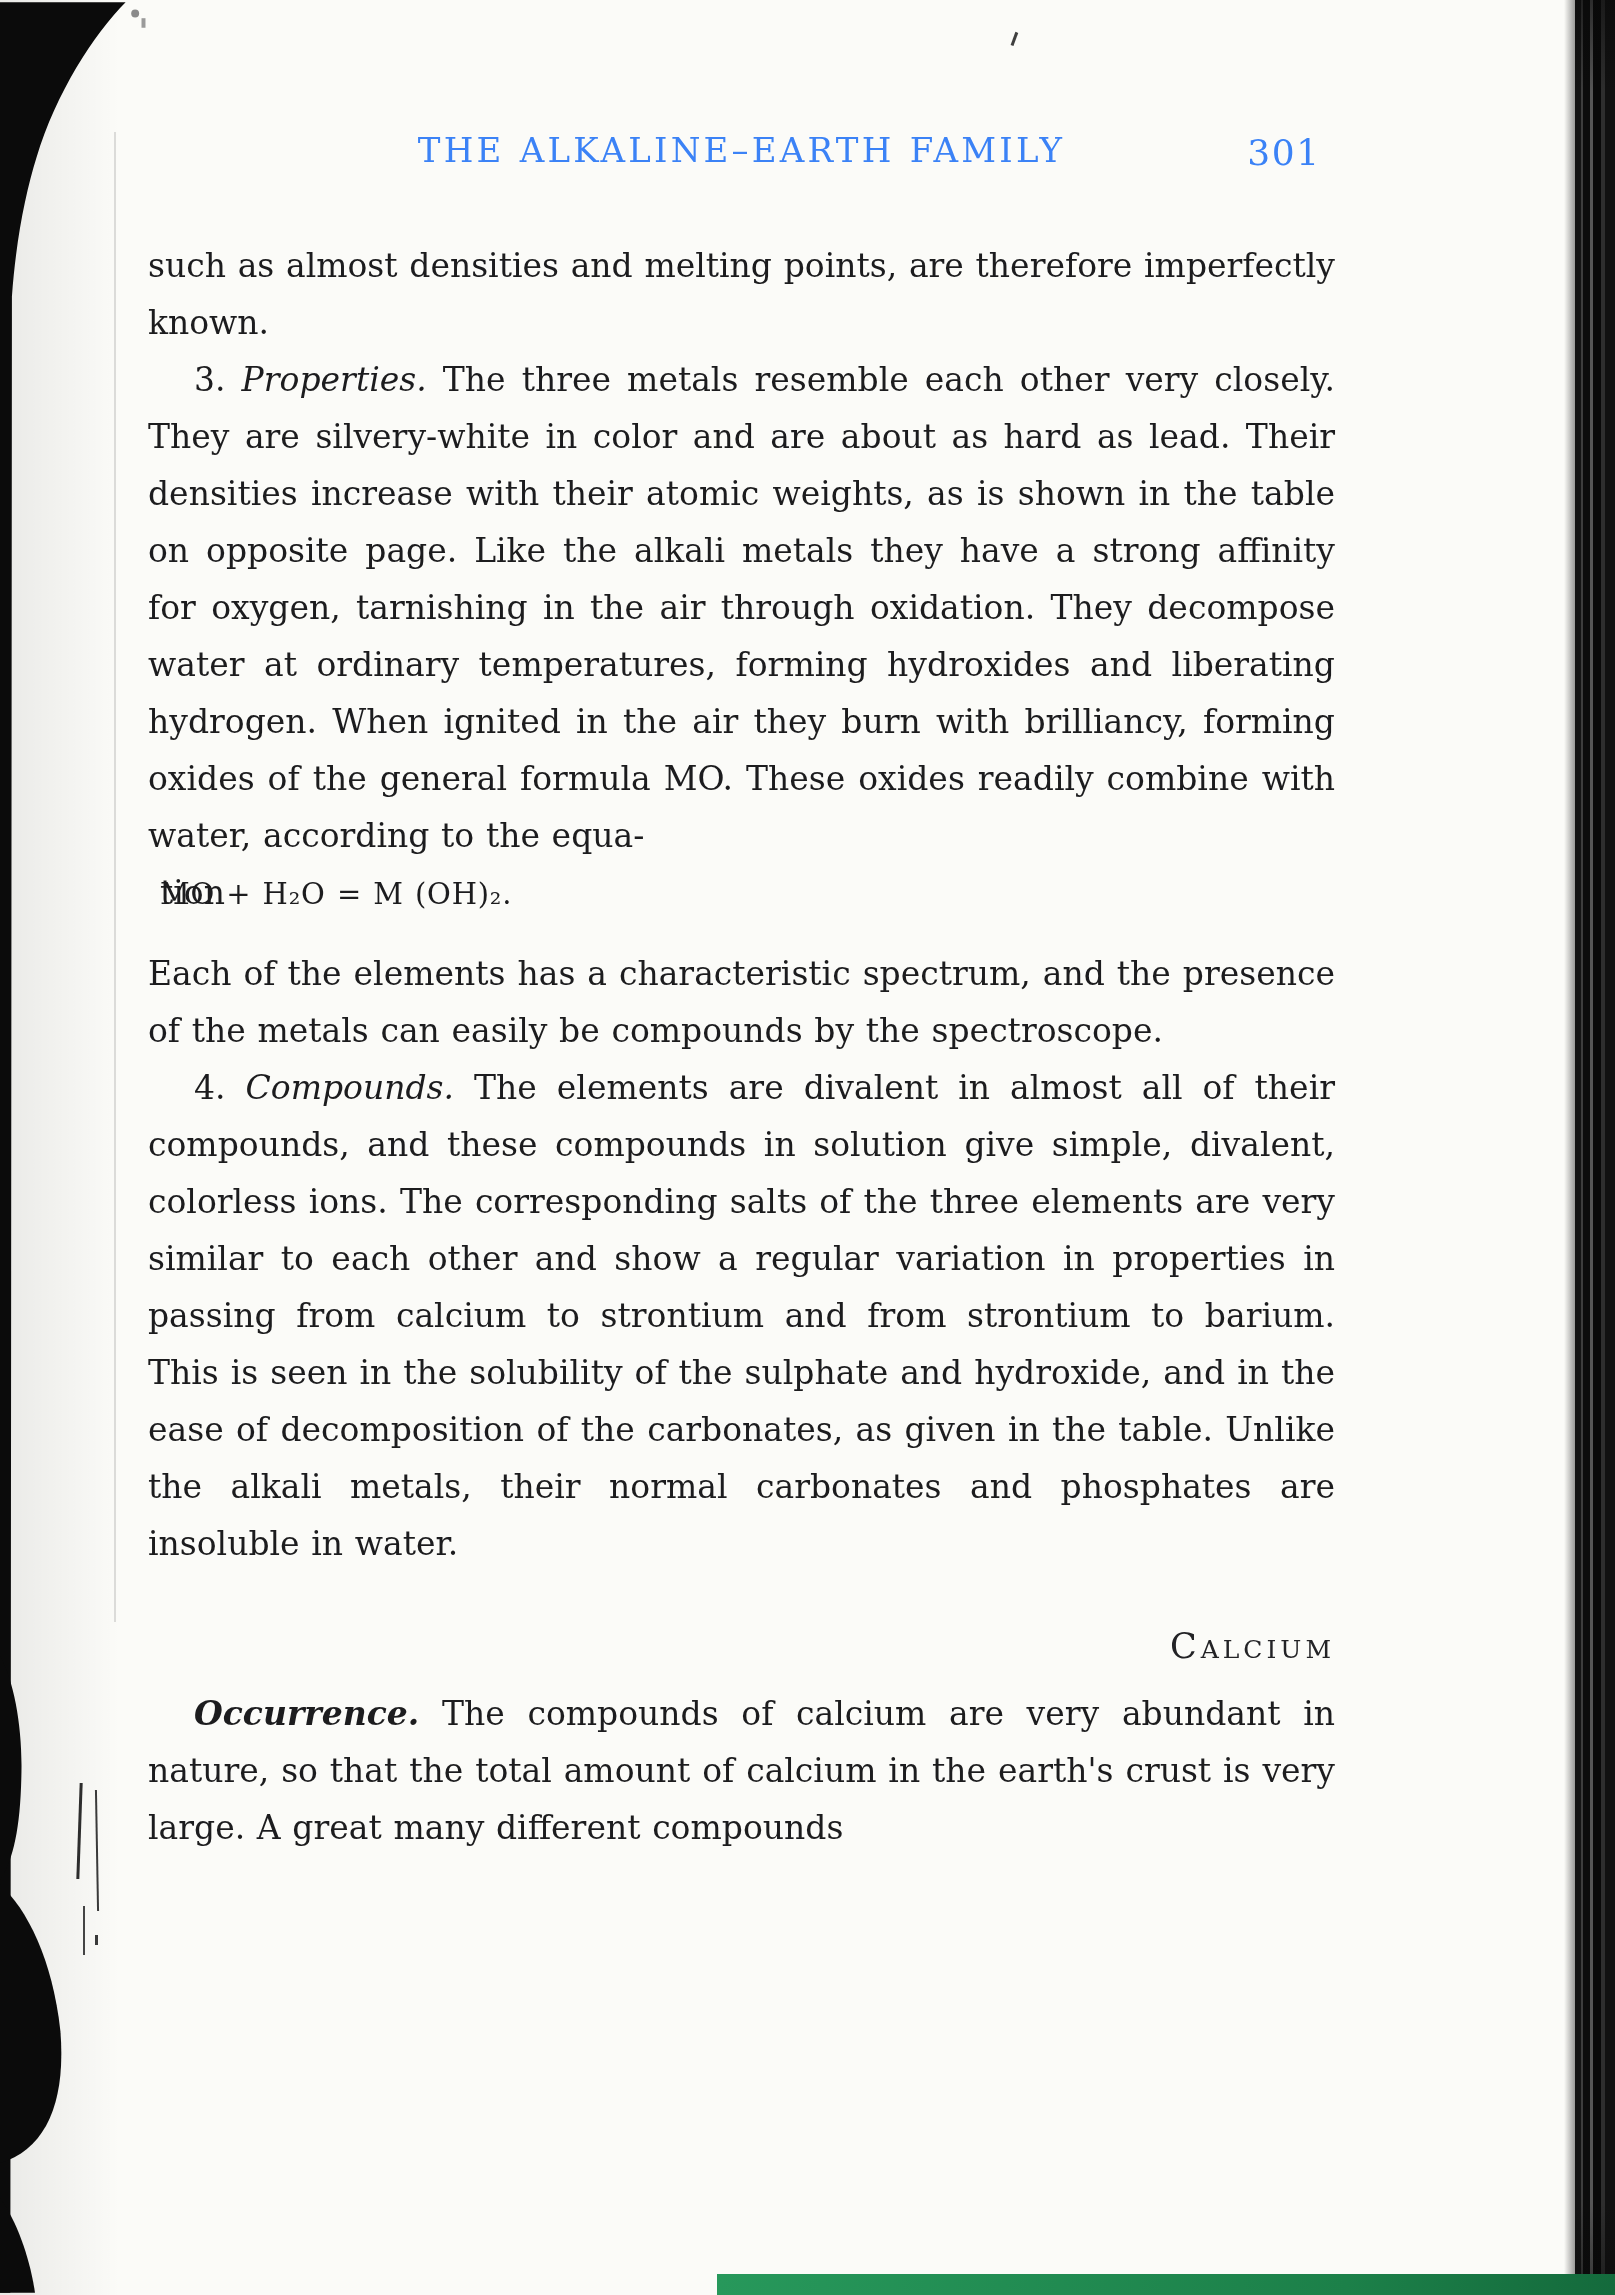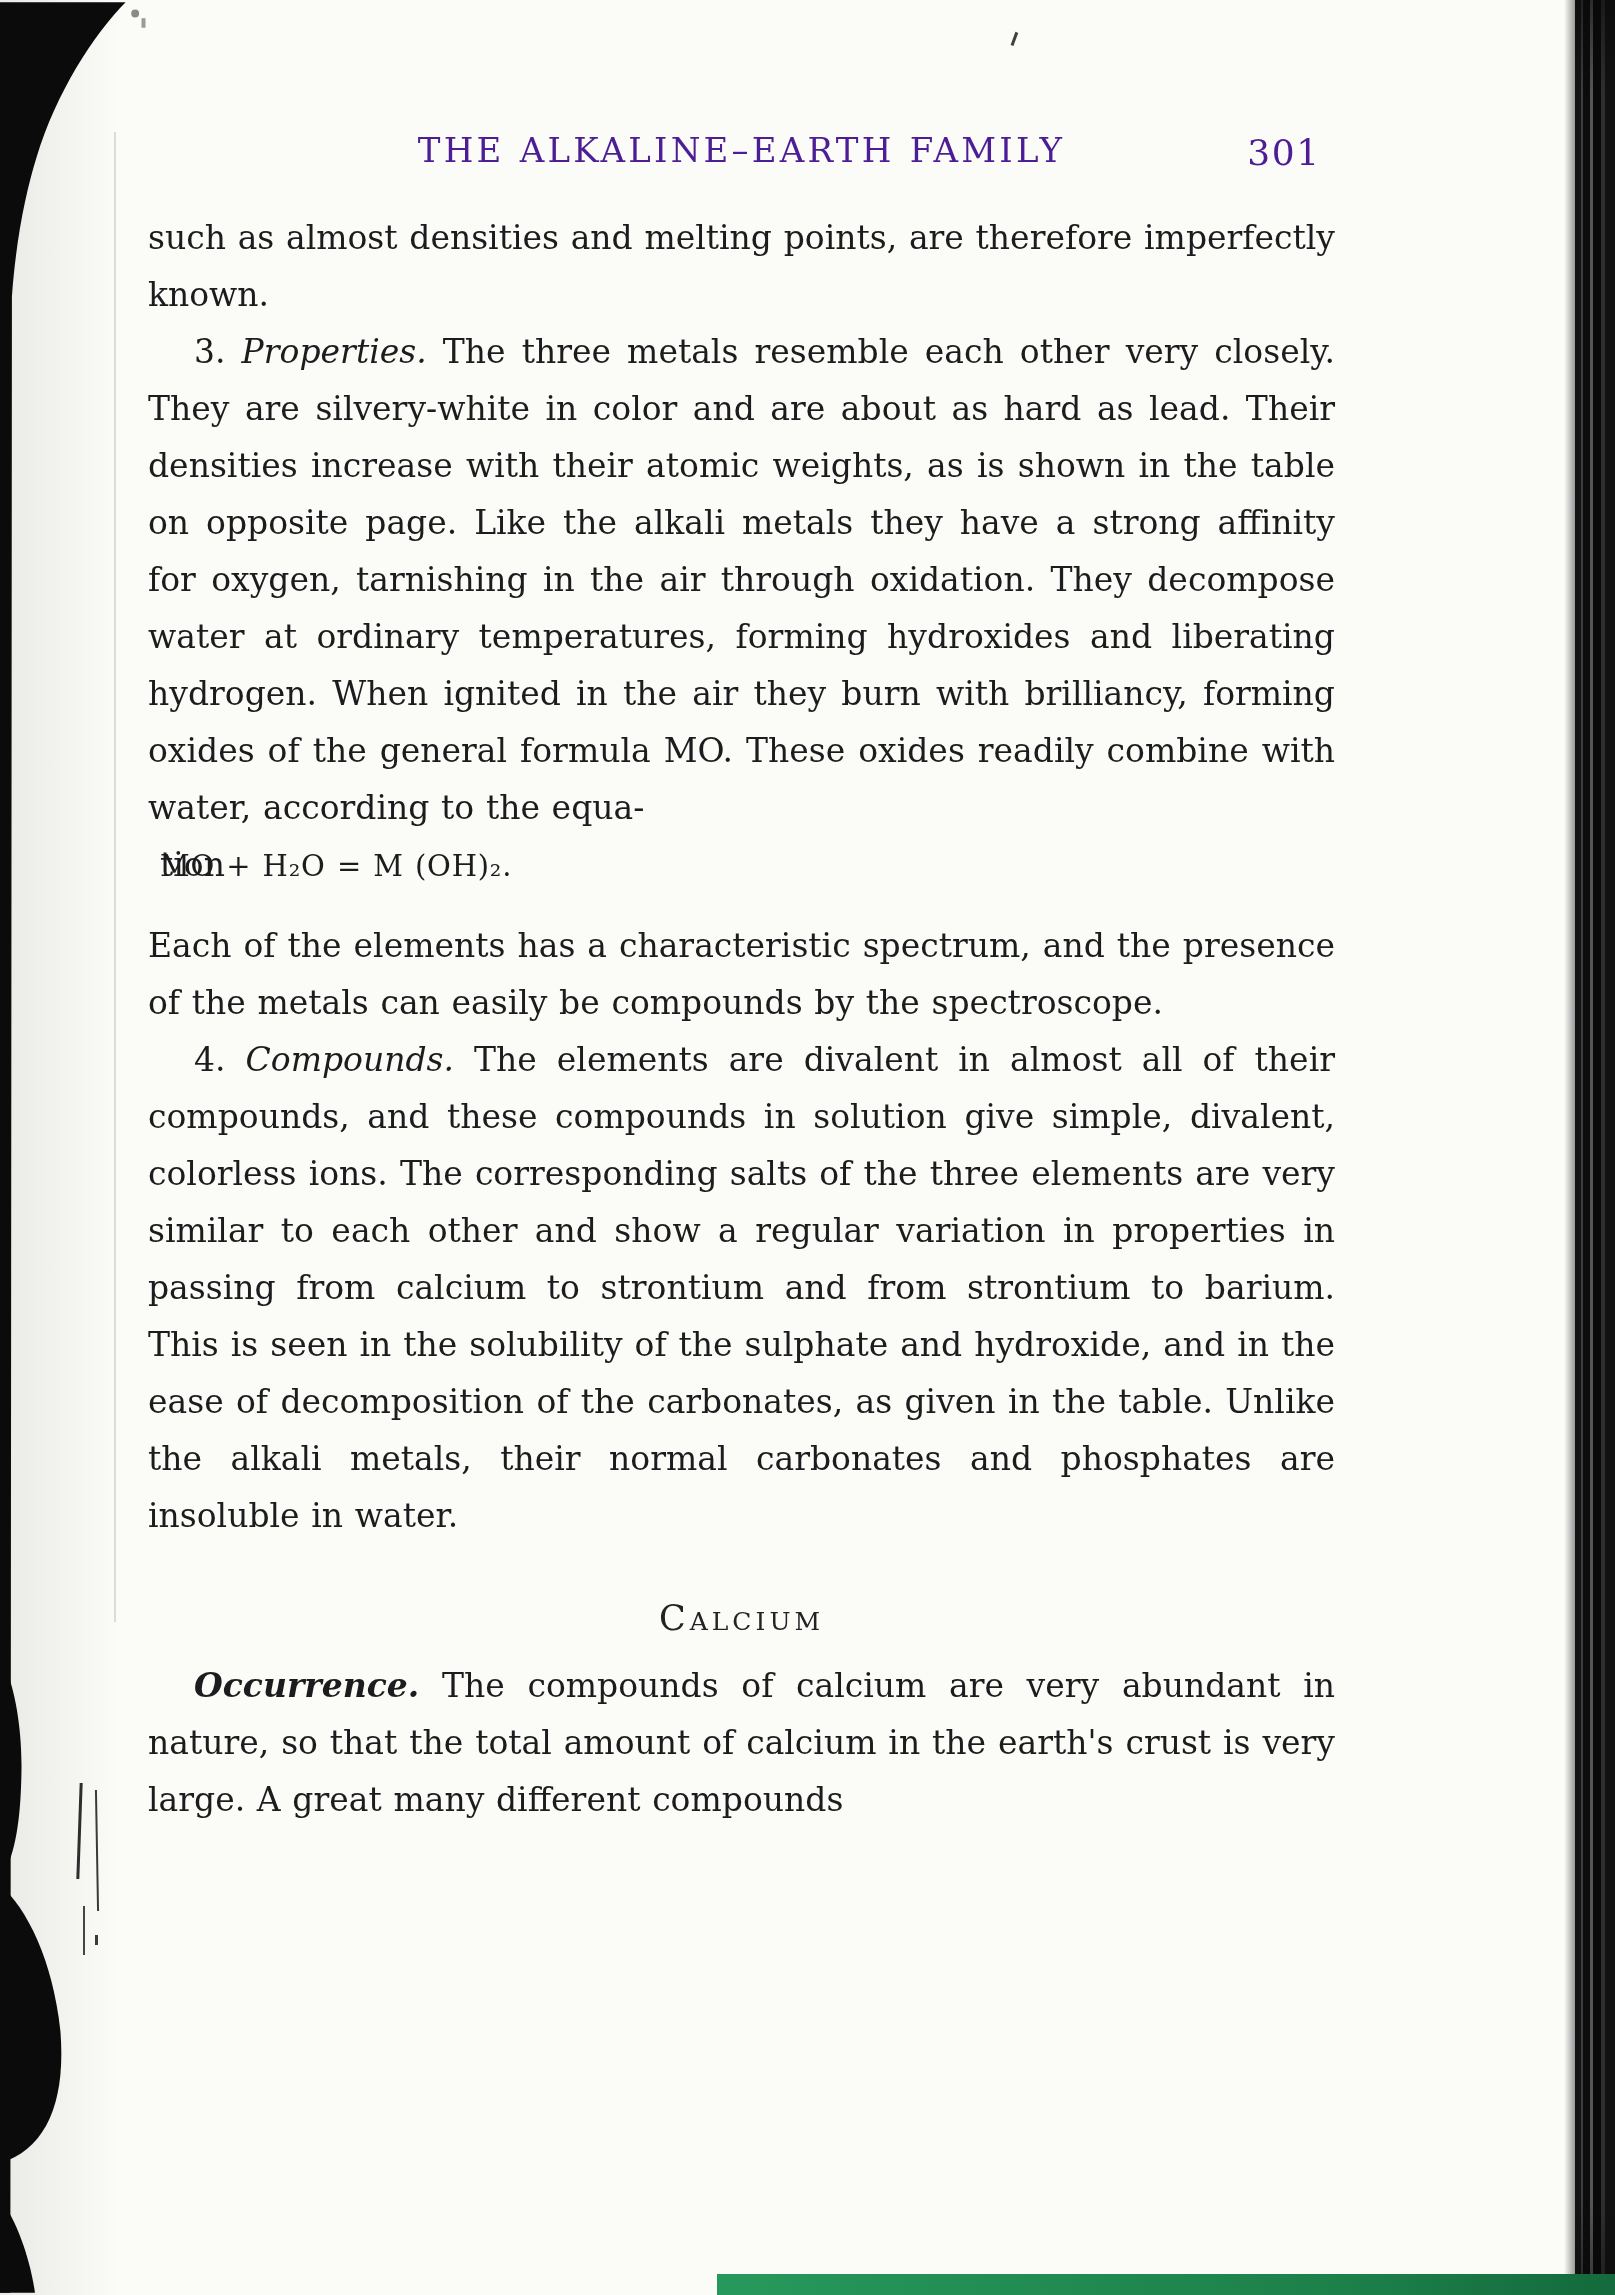--- a/index.html
+++ b/index.html
@@ -68,39 +68,39 @@
 
   
   .content {
     position: absolute; left: 148px; top: 129px; width: 1187px;
     font-size: 33px; line-height: 57px; word-spacing: 1.2px;
     z-index: 2;
   }
   .page-header {
     position: relative; text-align: center;
     font-size: 34px; letter-spacing: 3.2px;
-    margin-bottom: 37px; line-height: 43px;
-    color: #4c1d95;
+    margin-bottom: 65px; line-height: 43px;
+    color: #3b82f6;
   }
   .page-header .pagenum {
     position: absolute; right: 14.3px; top: 1.6px;
     letter-spacing: 1.6px; font-size: 36px;
   }
   p { margin: 0; text-align: justify; }
   p.indent { text-indent: 46px; }
   .lead { font-style: italic; }
   .occ { font-weight: 700; font-style: italic; }
 
   .eq-line { position: relative; text-align: left; margin: 0 12px 22px; }
   .eq-prefix { position: absolute; left: 0; top: 0; }
   .eq { font-size: 29px; letter-spacing: 0.8px; }
 
   h2.section {
     font-weight: 400; font-variant: small-caps;
-    text-align: center; font-size: 35px; letter-spacing: 4px;
+    text-align: right; font-size: 35px; letter-spacing: 4px;
     line-height: 1.2; margin: 53px 0 17.5px; color: #232326;
   }
 </style>
 </head>
 <body>
 
 <div class="page">
 
   <svg class="binding" width="159" height="2295" viewBox="0 0 200 2881" aria-hidden="true">
     <path d="M0 0 L158 0 C118 40 70 115 46 195 C32 240 20 300 15 370 L13 2881 L0 2881 Z" fill="#0b0b0b"></path>

